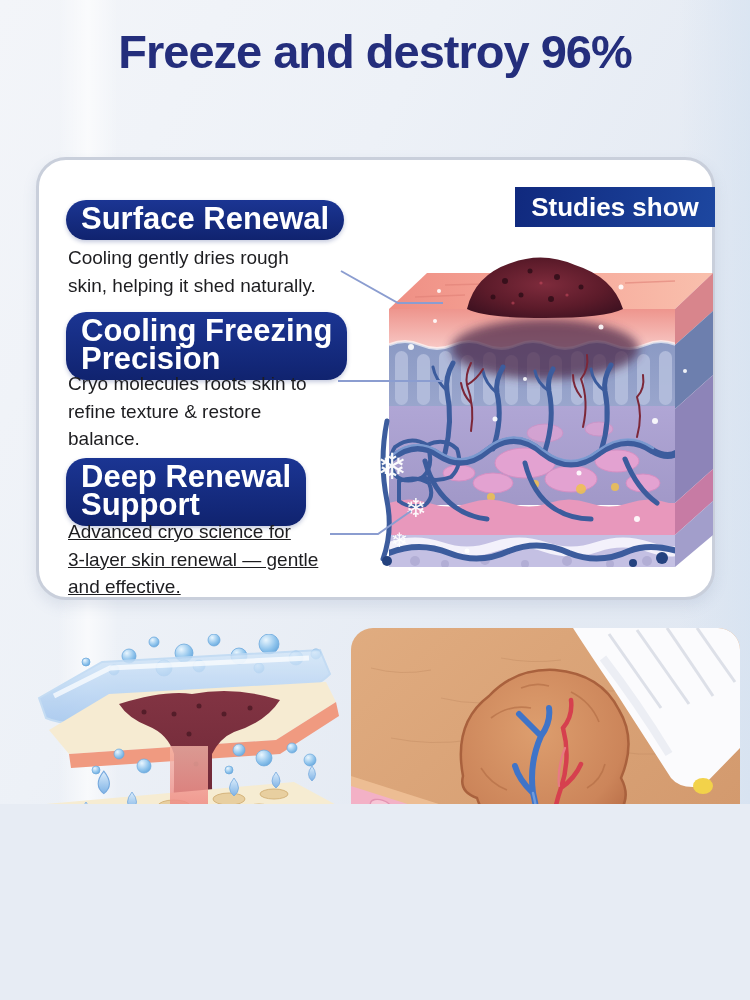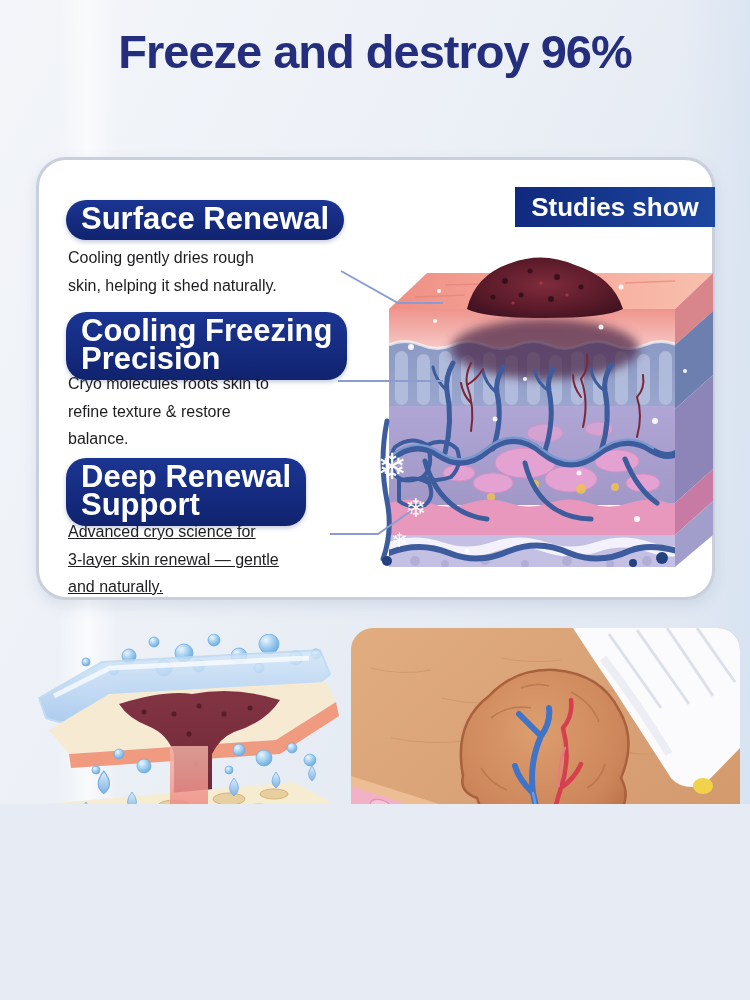--- a/index.html
+++ b/index.html
@@ -23,21 +23,21 @@
         box-shadow:0 6px 14px rgba(110,130,165,.16);}
   .studies{position:absolute;left:476px;top:27px;width:200px;height:40px;
            background:linear-gradient(100deg,#10297e 0%,#1d47a0 100%);
            color:#fff;font-size:26px;font-weight:bold;display:flex;align-items:center;justify-content:center;}
   .pill{position:absolute;background:linear-gradient(180deg,#1b3593 0%,#10236f 100%);color:#fff;
         border-radius:20px;padding:5px 15px 7px;font-weight:bold;font-size:31px;line-height:28px;
         box-shadow:0 2px 4px rgba(20,40,120,.25);}
   .pill1{left:27px;top:40px;}
   .pill2{left:27px;top:152px;}
   .pill3{left:27px;top:298px;}
-  .para{position:absolute;font-size:16px;line-height:27.5px;color:#1d1d20;}
+  .para{position:absolute;font-size:19px;line-height:27.5px;color:#1d1d20;}
   .para1{left:29px;top:84px;}
   .para2{left:29px;top:210px;}
   .para3{left:29px;top:358px;text-decoration:underline;}
   .connectors{position:absolute;left:0;top:0;width:673px;height:437px;pointer-events:none;}
   .cube{position:absolute;left:336px;top:91px;width:340px;height:320px;}
 
   .illus-left{position:absolute;left:24px;top:634px;width:316px;height:352px;}
   .illus-right{position:absolute;left:351px;top:628px;width:389px;height:350px;}
   .watermark{position:absolute;left:395px;top:862px;width:330px;text-align:center;
              font-size:53px;font-weight:bold;letter-spacing:3px;color:#ffffff;opacity:.20;
@@ -77,21 +77,21 @@
       <div>balance.</div>
     </div>
 
     <div class="pill pill3">
       <div>Deep Renewal</div>
       <div>Support</div>
     </div>
     <div class="para para3">
       <div>Advanced cryo science for</div>
       <div>3-layer skin renewal — gentle</div>
-      <div>and naturally.</div>
+      <div>and effective.</div>
     </div>
 
     <svg class="cube" viewBox="0 0 340 320" role="img" aria-label="skin cross-section cube with dark wart on surface, frozen layers and blue vessels">
       <defs>
         <linearGradient id="gTop" x1="0" y1="0" x2="1" y2="0">
           <stop offset="0" stop-color="#ef8f84"></stop>
             <stop offset=".5" stop-color="#f6a89a"></stop>
             <stop offset="1" stop-color="#f9c0ad"></stop>
         </linearGradient>
         <linearGradient id="gL1" x1="0" y1="0" x2="0" y2="1">

